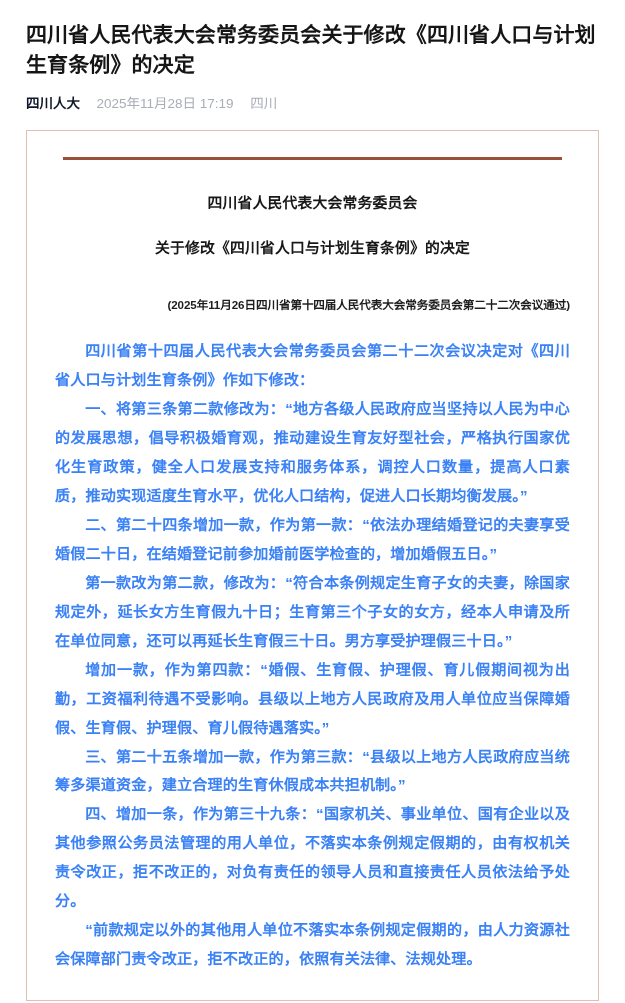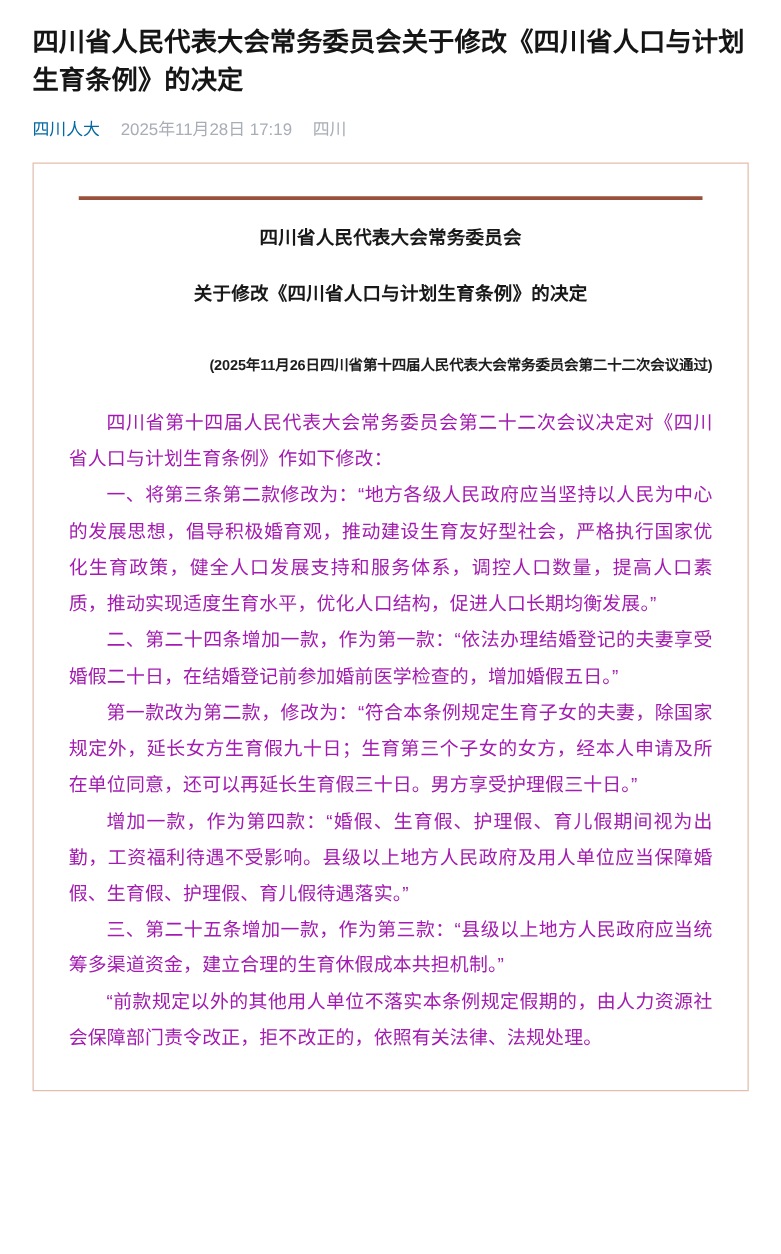--- a/index.html
+++ b/index.html
@@ -36,21 +36,22 @@
     font-family: "Liberation Sans", "DejaVu Sans", sans-serif;
   }
   .article-meta {
     margin-top: 15px;
     font-size: 13.5px;
     line-height: 1.3;
     color: #a9adb6;
     white-space: nowrap;
   }
   .meta-source {
-    color: #0369a1;
+    color: #0f172a;
+    font-weight: bold;
   }
   .meta-sep {
     display: inline-block;
     width: 9px;
   }
 
   
   .doc-card {
     position: relative;
     margin: 18px 26px 16px 26px;
@@ -72,21 +73,21 @@
 
   .doc-title {
     text-align: center;
     font-weight: 700;
     font-size: 14.8px;
     line-height: 1.5;
     color: #181818;
     letter-spacing: 0.2px;
   }
   .doc-title .line1 {
-    margin-top: 20px;
+    margin-top: 32px;
   }
   .doc-title .line2 {
     margin-top: 23px;
   }
   .doc-subtitle {
     text-align: right;
     font-size: 11.6px;
     line-height: 1.5;
     color: #1d1d1d;
     font-weight: 700;
@@ -94,26 +95,27 @@
     letter-spacing: -0.1px;
   }
 
   .doc-text {
     margin-top: 24px;
   }
   .doc-text p {
     margin: 0;
     font-size: 15.1px;
     line-height: 1.92;
-    color: #a21caf;
+    color: #3b82f6;
     text-align: justify;
     text-justify: inter-ideograph;
     text-indent: 2em;
     letter-spacing: 0.15px;
     font-family: "Liberation Sans", "DejaVu Sans", sans-serif;
+    font-weight: bold;
   }
 </style>
 </head>
 <body>
 
 <div class="page">
 
   <div class="article-head">
     <h1 class="article-title">四川省人民代表大会常务委员会关于修改《四川省人口与计划生育条例》的决定</h1>
 
@@ -139,20 +141,21 @@
 
       <div class="doc-subtitle">(2025年11月26日四川省第十四届人民代表大会常务委员会第二十二次会议通过)</div>
 
       <div class="doc-text">
         <p>四川省第十四届人民代表大会常务委员会第二十二次会议决定对《四川省人口与计划生育条例》作如下修改：</p>
         <p>一、将第三条第二款修改为：“地方各级人民政府应当坚持以人民为中心的发展思想，倡导积极婚育观，推动建设生育友好型社会，严格执行国家优化生育政策，健全人口发展支持和服务体系，调控人口数量，提高人口素质，推动实现适度生育水平，优化人口结构，促进人口长期均衡发展。”</p>
         <p>二、第二十四条增加一款，作为第一款：“依法办理结婚登记的夫妻享受婚假二十日，在结婚登记前参加婚前医学检查的，增加婚假五日。”</p>
         <p>第一款改为第二款，修改为：“符合本条例规定生育子女的夫妻，除国家规定外，延长女方生育假九十日；生育第三个子女的女方，经本人申请及所在单位同意，还可以再延长生育假三十日。男方享受护理假三十日。”</p>
         <p>增加一款，作为第四款：“婚假、生育假、护理假、育儿假期间视为出勤，工资福利待遇不受影响。县级以上地方人民政府及用人单位应当保障婚假、生育假、护理假、育儿假待遇落实。”</p>
         <p>三、第二十五条增加一款，作为第三款：“县级以上地方人民政府应当统筹多渠道资金，建立合理的生育休假成本共担机制。”</p>
+        <p>四、增加一条，作为第三十九条：“国家机关、事业单位、国有企业以及其他参照公务员法管理的用人单位，不落实本条例规定假期的，由有权机关责令改正，拒不改正的，对负有责任的领导人员和直接责任人员依法给予处分。</p>
         <p>“前款规定以外的其他用人单位不落实本条例规定假期的，由人力资源社会保障部门责令改正，拒不改正的，依照有关法律、法规处理。</p>
 
       </div>
 
     </div>
 
   </div>
 
 </div>
 

